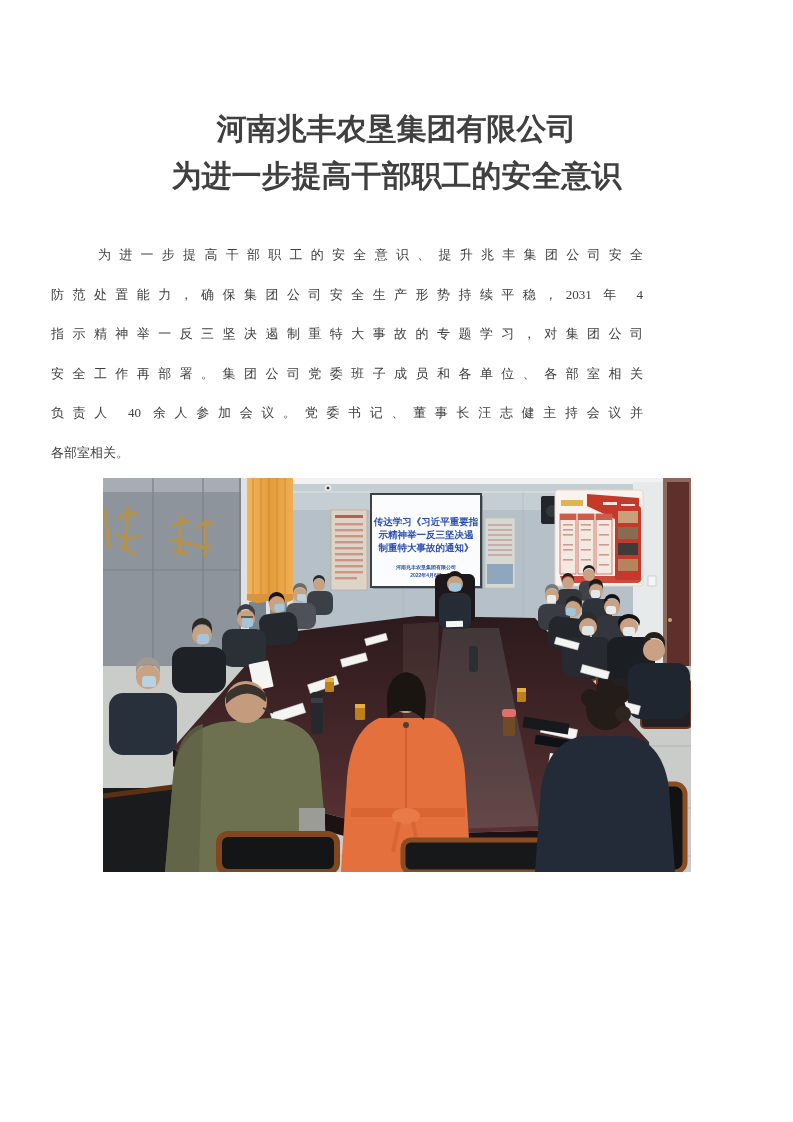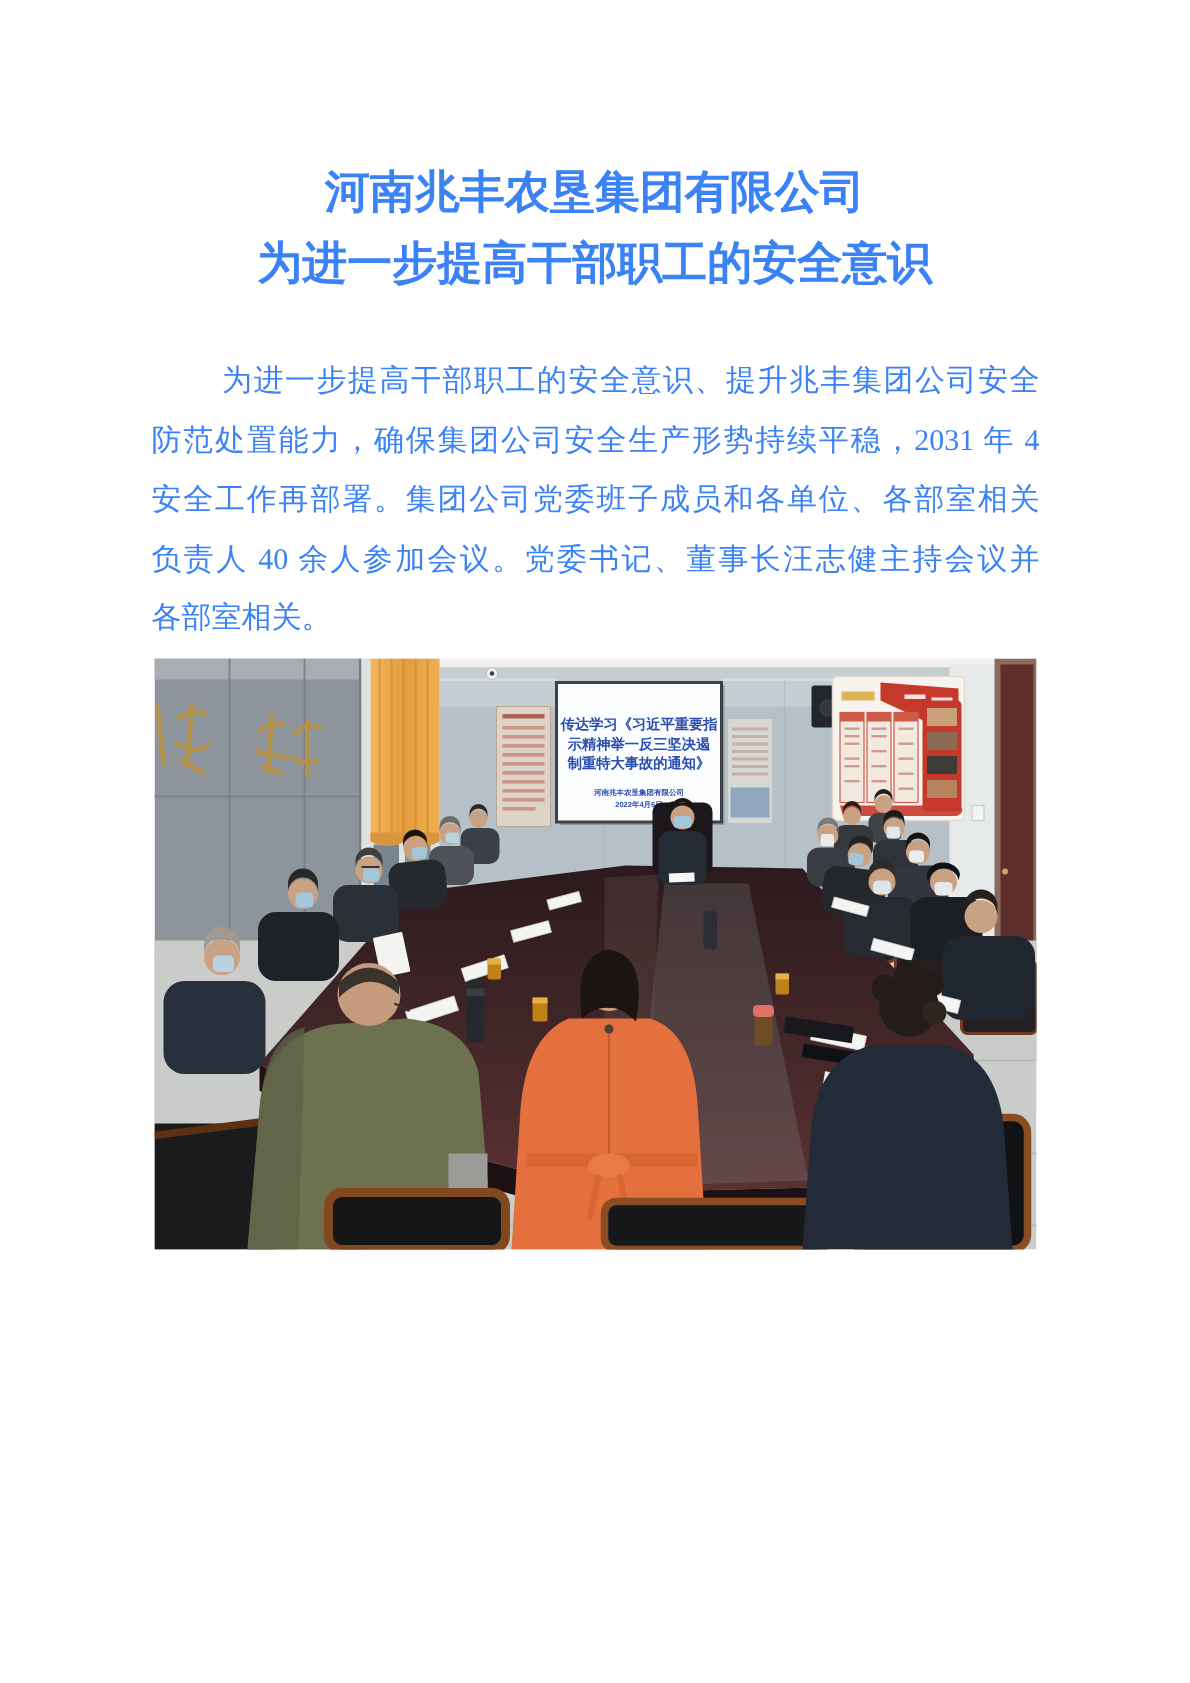--- a/index.html
+++ b/index.html
@@ -1,29 +1,29 @@
 <!DOCTYPE html>
 <html><head>
 <meta charset="utf-8">
 <style>
   html,body{margin:0;padding:0;background:#ffffff;}
   .page{
     position:relative;width:793px;height:1122px;background:#ffffff;
-    overflow:hidden;color:#3b82f6;
+    overflow:hidden;color:#404040;
     font-family:"Liberation Serif","DejaVu Serif",serif;
   }
   .title{
     margin:105px 100px 0 100px;
     text-align:center;font-weight:bold;
     font-size:30px;line-height:47px;
   }
   .title .tline{height:47px;overflow:hidden;white-space:nowrap;}
   .bodytext{
-    margin:36px 100px 0 101px;width:592px;
-    font-size:20px;
+    margin:36px 100px 0 51px;width:592px;
+    font-size:13px;
   }
   .bodytext .line{
     height:39.5px;line-height:39.5px;
     text-align:justify;text-align-last:justify;
     white-space:nowrap;overflow:hidden;
   }
   .bodytext .line.first{text-indent:47px;}
   .bodytext .line.last{text-align-last:left;}
   .photo{
     margin:6px 0 0 103px;width:588px;height:394px;line-height:0;
@@ -36,20 +36,21 @@
 <div class="page">
 
   <div class="title">
     <div class="tline">河南兆丰农垦集团有限公司</div>
     <div class="tline">为进一步提高干部职工的安全意识</div>
   </div>
 
   <div class="bodytext">
     <div class="line first">为进一步提高干部职工的安全意识、提升兆丰集团公司安全</div>
     <div class="line">防范处置能力，确保集团公司安全生产形势持续平稳，2031 年 4</div>
+    <div class="line">指示精神举一反三坚决遏制重特大事故的专题学习，对集团公司</div>
     <div class="line">安全工作再部署。集团公司党委班子成员和各单位、各部室相关</div>
     <div class="line">负责人 40 余人参加会议。党委书记、董事长汪志健主持会议并</div>
     <div class="line last">各部室相关。</div>
   </div>
 
   <div class="photo">
   <svg width="588" height="394" viewBox="0 0 588 394">
     <defs>
       <linearGradient id="curtainGrad" x1="0" y1="0" x2="1" y2="0">
         <stop offset="0" stop-color="#f3b65e"></stop>

